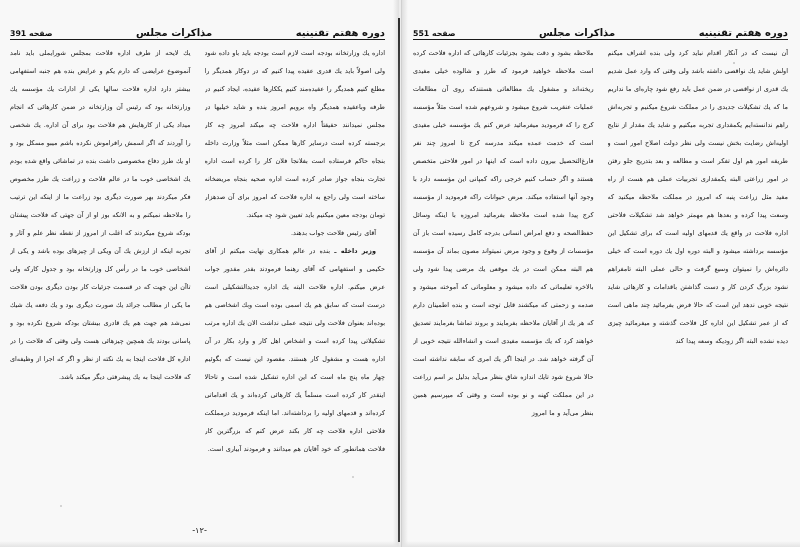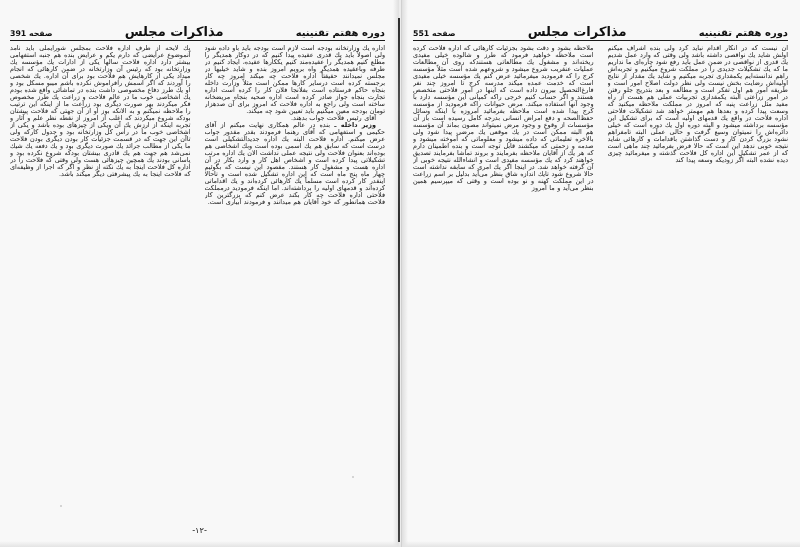--- a/index.html
+++ b/index.html
@@ -39,35 +39,35 @@
   }
   
   .pg-header{
     display:flex;flex-direction:row;justify-content:space-between;align-items:baseline;
     border-bottom:1.4px solid #1d1d1d;
     padding-bottom:1px;margin-bottom:4px;
     font-size:7.6px;font-weight:bold;color:#141414;
     letter-spacing:0px;
   }
   .hdr-item{white-space:nowrap;}
-  .hdr-center{font-size:13px;letter-spacing:.6px;}
+  .hdr-center{font-size:10px;letter-spacing:.6px;}
   .hdr-right{font-size:10px;margin-top:16px;}
   .hdr-left{font-size:7.8px;}
   
   .cols{
     display:flex;flex-direction:row;
     height:492px;
     gap:14px;
     overflow:hidden;
   }
   .col{
     flex:1 1 0;
     overflow:hidden;
     font-size:6.45px;
-    line-height:7px;
+    line-height:18px;
     text-align:justify;
     text-align-last:right;
     color:#1a1a1a;
     -webkit-hyphens:none;hyphens:none;
     word-spacing:.4px;
   }
   .col p{margin:0;padding:0;text-indent:11px;}
   .col p.noind{text-indent:0;}
   .col p.head-p{text-indent:9px;}
   .speaker-lead{font-weight:bold;}

